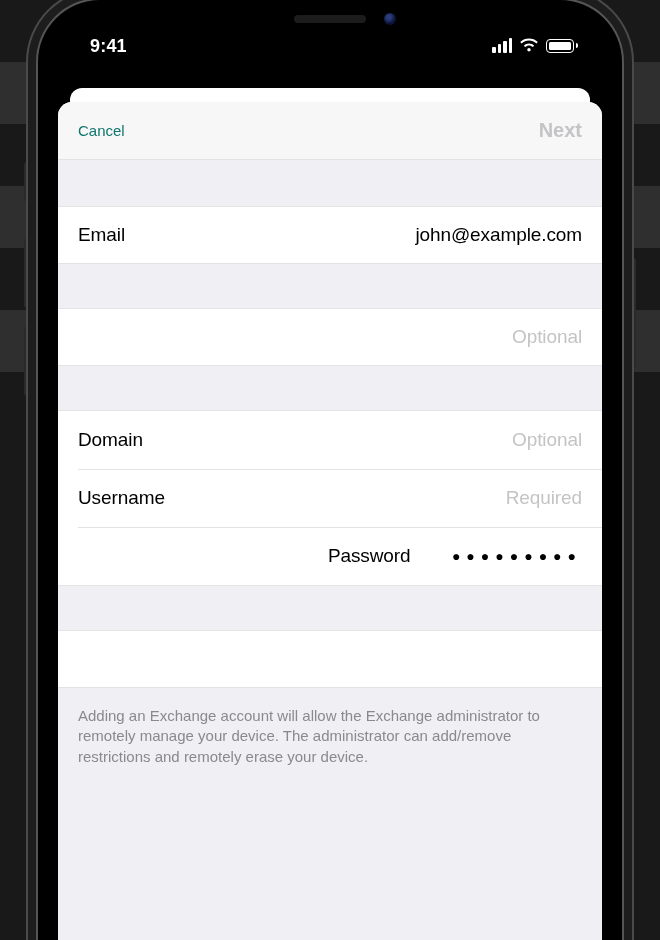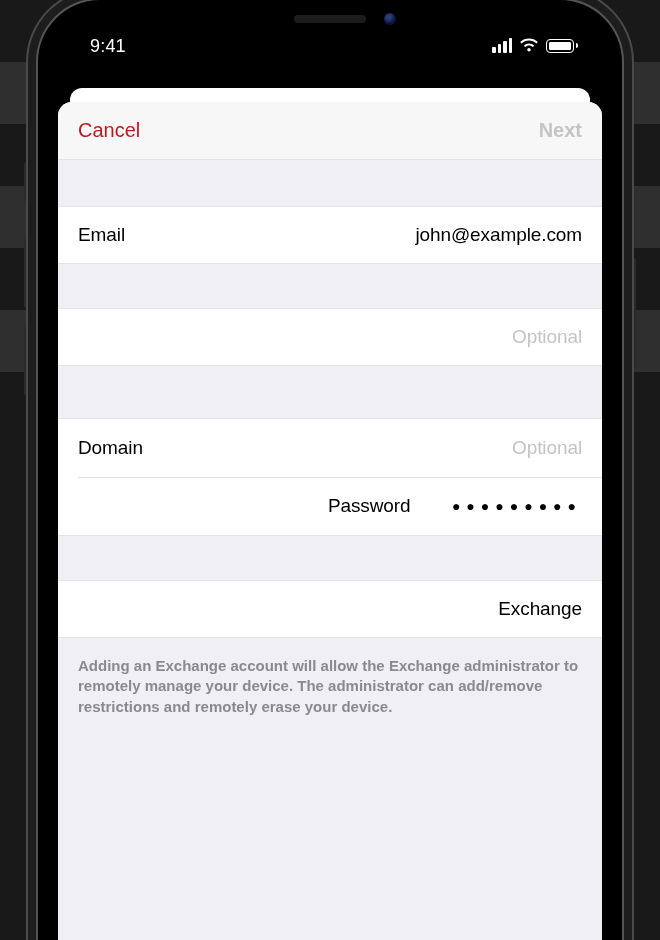--- a/index.html
+++ b/index.html
@@ -93,21 +93,21 @@
       height: 56px;
       background: #000;
       color: #fff;
       z-index: 20;
     }
     .status-time {
       position: absolute;
       left: 32px;
       top: 18px;
       font-size: 18px;
-      font-weight: 400;
+      font-weight: 700;
       letter-spacing: 0.2px;
     }
     .status-icons {
       position: absolute;
       right: 24px;
       top: 20px;
       display: flex;
       align-items: center;
       gap: 7px;
     }
@@ -181,22 +181,22 @@
     .nav-bar {
       height: 58px;
       background: #f7f7f8;
       border-bottom: 1px solid #e3e3e6;
       display:flex;
       align-items:center;
       justify-content:space-between;
       padding: 0 20px;
     }
     .nav-cancel {
-      color: #b91c1c;
-      font-size: 20px;
+      color: #0f766e;
+      font-size: 15px;
       font-weight: 400;
       cursor: pointer;
     }
     .nav-next {
       color: #c4c4c6;
       font-size: 20px;
       font-weight: 700;
     }
     .group-gap {
       height: 46px;
@@ -255,21 +255,20 @@
       letter-spacing: 6px;
       color: #000;
       font-weight: bold;
     }
     .footer-text {
       padding: 18px 20px;
       color: #8a8a8e;
       font-size: 15px;
       line-height: 1.35;
       background: #efeff4;
-      font-weight: bold;
     }
   </style>
 </head>
 <body>
 
 <div class="bg-bars">
   <div class="bg-gap"></div>
   <div class="bg-bar"></div>
   <div class="bg-gap"></div>
   <div class="bg-bar"></div>
@@ -327,34 +326,37 @@
         </div>
 
         <div class="group-gap short"></div>
 
         <div class="cell">
           <input class="cell-input" type="text" placeholder="Optional" style="">
         </div>
 
         <div class="group-gap short"></div>
 
-        <div style="background:#eab308;border-top:0.5px solid #e3e3e6;border-bottom:0.5px solid #e3e3e6;margin-top:8px;">
+        <div style="background:#eab308;border-top:0.5px solid #e3e3e6;border-bottom:0.5px solid #e3e3e6;">
           <div class="cell cell-sep" style="border:none;">
             <div class="cell-label">Domain</div>
             <input class="cell-input" type="text" placeholder="Optional" style="">
+          </div>
+          <div class="cell cell-sep" style="border:none;">
+            <div class="cell-label">Username</div>
+            <input class="cell-input" type="text" placeholder="Required" style="">
           </div>
           <div class="cell cell-sep" style="border:none;justify-content:flex-end;">
             <div class="cell-label">Password</div>
             <div class="cell-password">●●●●●●●●●</div>
           </div>
         </div>
 
         <div class="group-gap short"></div>
 
         <div class="cell">
-          <input class="cell-input" type="text" value="Exchange" style="">
         </div>
 
         <div class="footer-text">Adding an Exchange account will allow the Exchange administrator to remotely manage your device. The administrator can add/remove restrictions and remotely erase your device.</div>
       </div>
     </div>
   </div>
 </div>
 
 </body></html>

